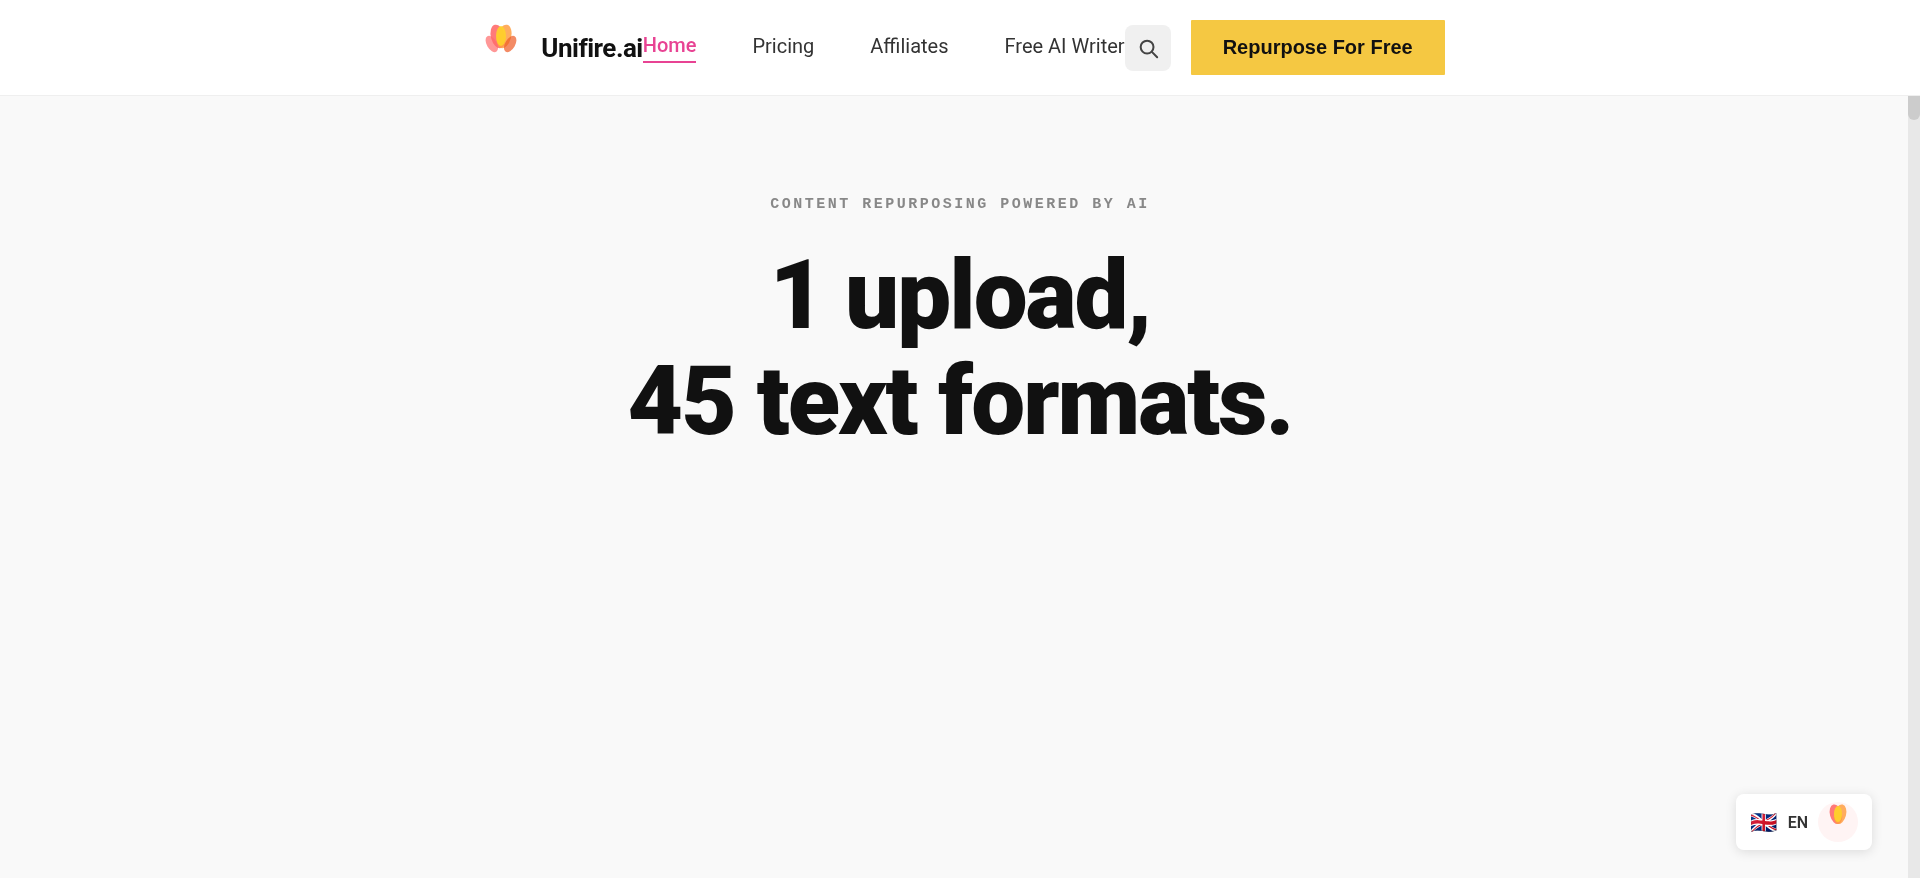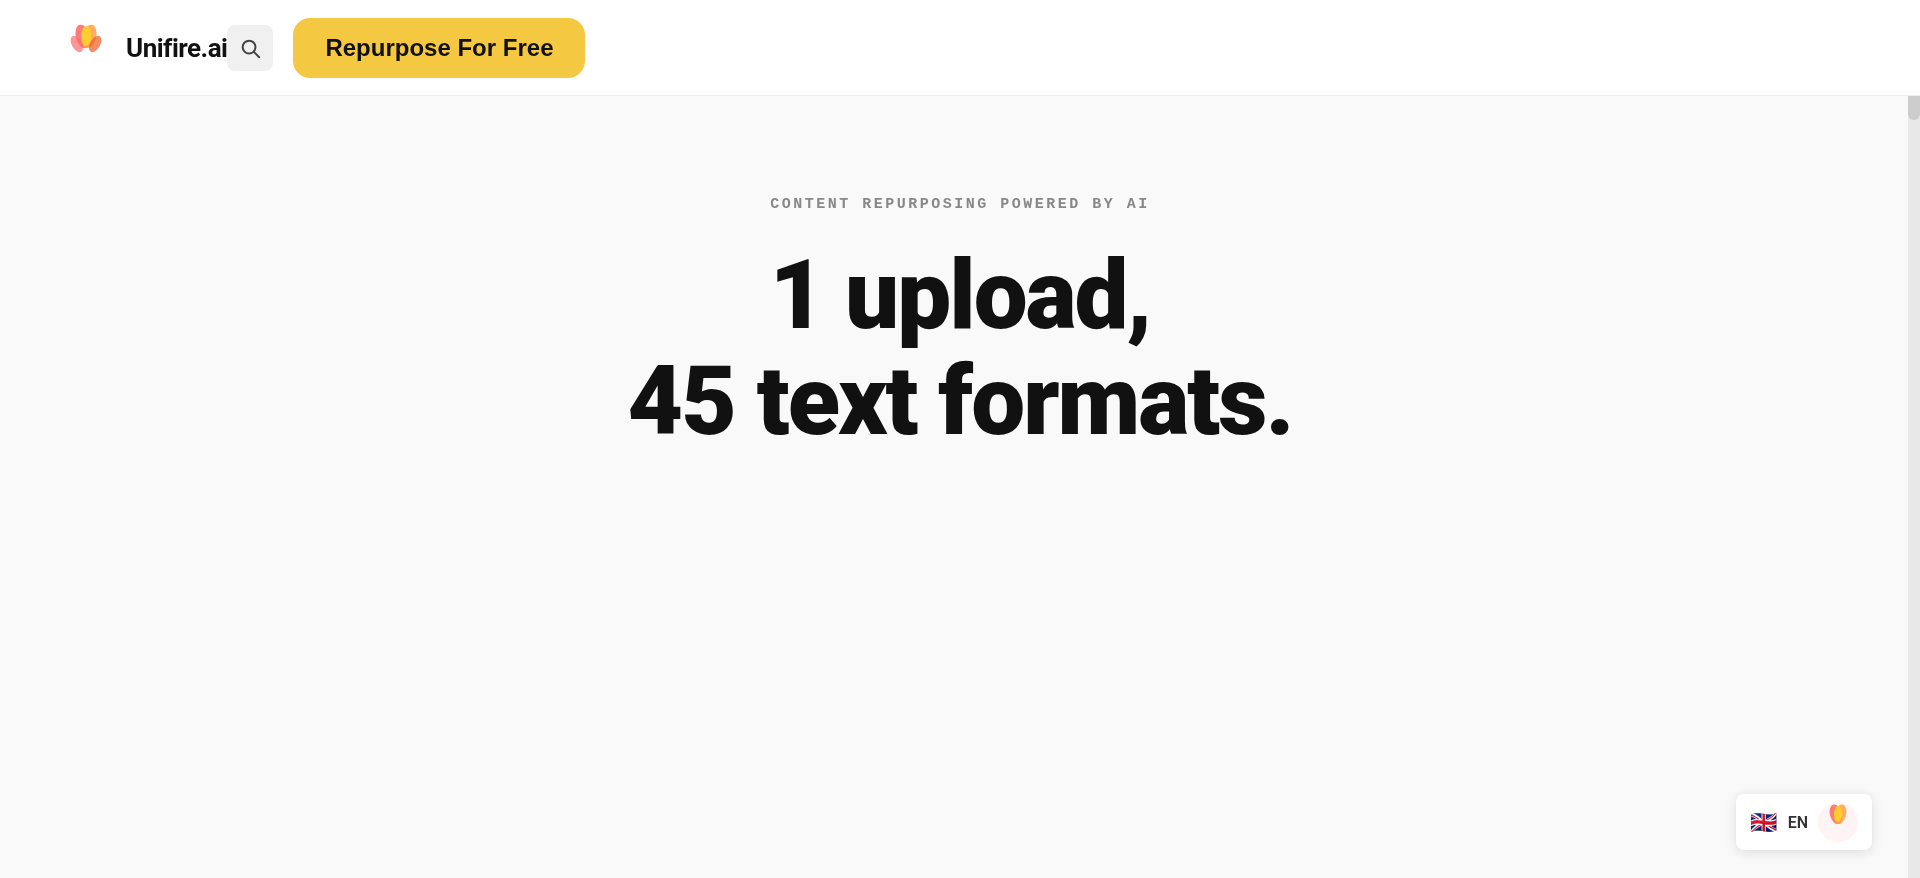--- a/index.html
+++ b/index.html
@@ -13,21 +13,21 @@
       background-color: #f9f9f9;
       width: 1920px;
       min-height: 878px;
       overflow-x: hidden;
     }
 
     
     .navbar {
       display: flex;
       align-items: center;
-      justify-content: flex-start;
+      justify-content: center;
       padding: 0 60px;
       height: 96px;
       background-color: #ffffff;
       border-bottom: 1px solid #efefef;
       position: relative;
       z-index: 10;
     }
 
     .navbar-left {
       display: flex;
@@ -85,23 +85,23 @@
       display: flex;
       align-items: center;
       justify-content: center;
       color: #444;
       font-size: 20px;
     }
 
     .cta-btn {
       background: #f5c842;
       border: none;
-      border-radius: 17px;
+      border-radius: 1px;
       padding: 16px 32px;
-      font-size: 24px;
+      font-size: 20px;
       font-weight: 700;
       color: #111111;
       cursor: pointer;
       white-space: nowrap;
     }
 
     
     .hero {
       display: flex;
       flex-direction: column;
@@ -204,20 +204,26 @@
 
       <ellipse cx="26" cy="14" rx="7" ry="12" fill="#ff6b6b" opacity="0.9" transform="rotate(-15 26 26)"></ellipse>
       <ellipse cx="26" cy="14" rx="7" ry="12" fill="#ff9f43" opacity="0.85" transform="rotate(15 26 26)"></ellipse>
       <ellipse cx="26" cy="14" rx="5" ry="10" fill="#ffd32a" opacity="0.9" transform="rotate(0 26 26)"></ellipse>
       <ellipse cx="20" cy="18" rx="5" ry="9" fill="#ff6b6b" opacity="0.7" transform="rotate(-30 26 26)"></ellipse>
       <ellipse cx="32" cy="18" rx="5" ry="9" fill="#ee5a24" opacity="0.7" transform="rotate(30 26 26)"></ellipse>
     </svg>
     <span class="logo-text">Unifire.ai</span>
   </div>
 
+  <div class="navbar-center">
+    <a class="nav-link active">Home</a>
+    <a class="nav-link">Pricing</a>
+    <a class="nav-link">Affiliates</a>
+    <a class="nav-link">Free AI Writer</a>
+  </div>
 
   <div class="navbar-right">
     <button class="search-btn">
       <svg width="22" height="22" viewBox="0 0 24 24" fill="none" stroke="#444" stroke-width="2.2" stroke-linecap="round" stroke-linejoin="round">
         <circle cx="11" cy="11" r="7"></circle>
         <line x1="16.5" y1="16.5" x2="22" y2="22"></line>
       </svg>
     </button>
     <button class="cta-btn">Repurpose For Free</button>
   </div>

